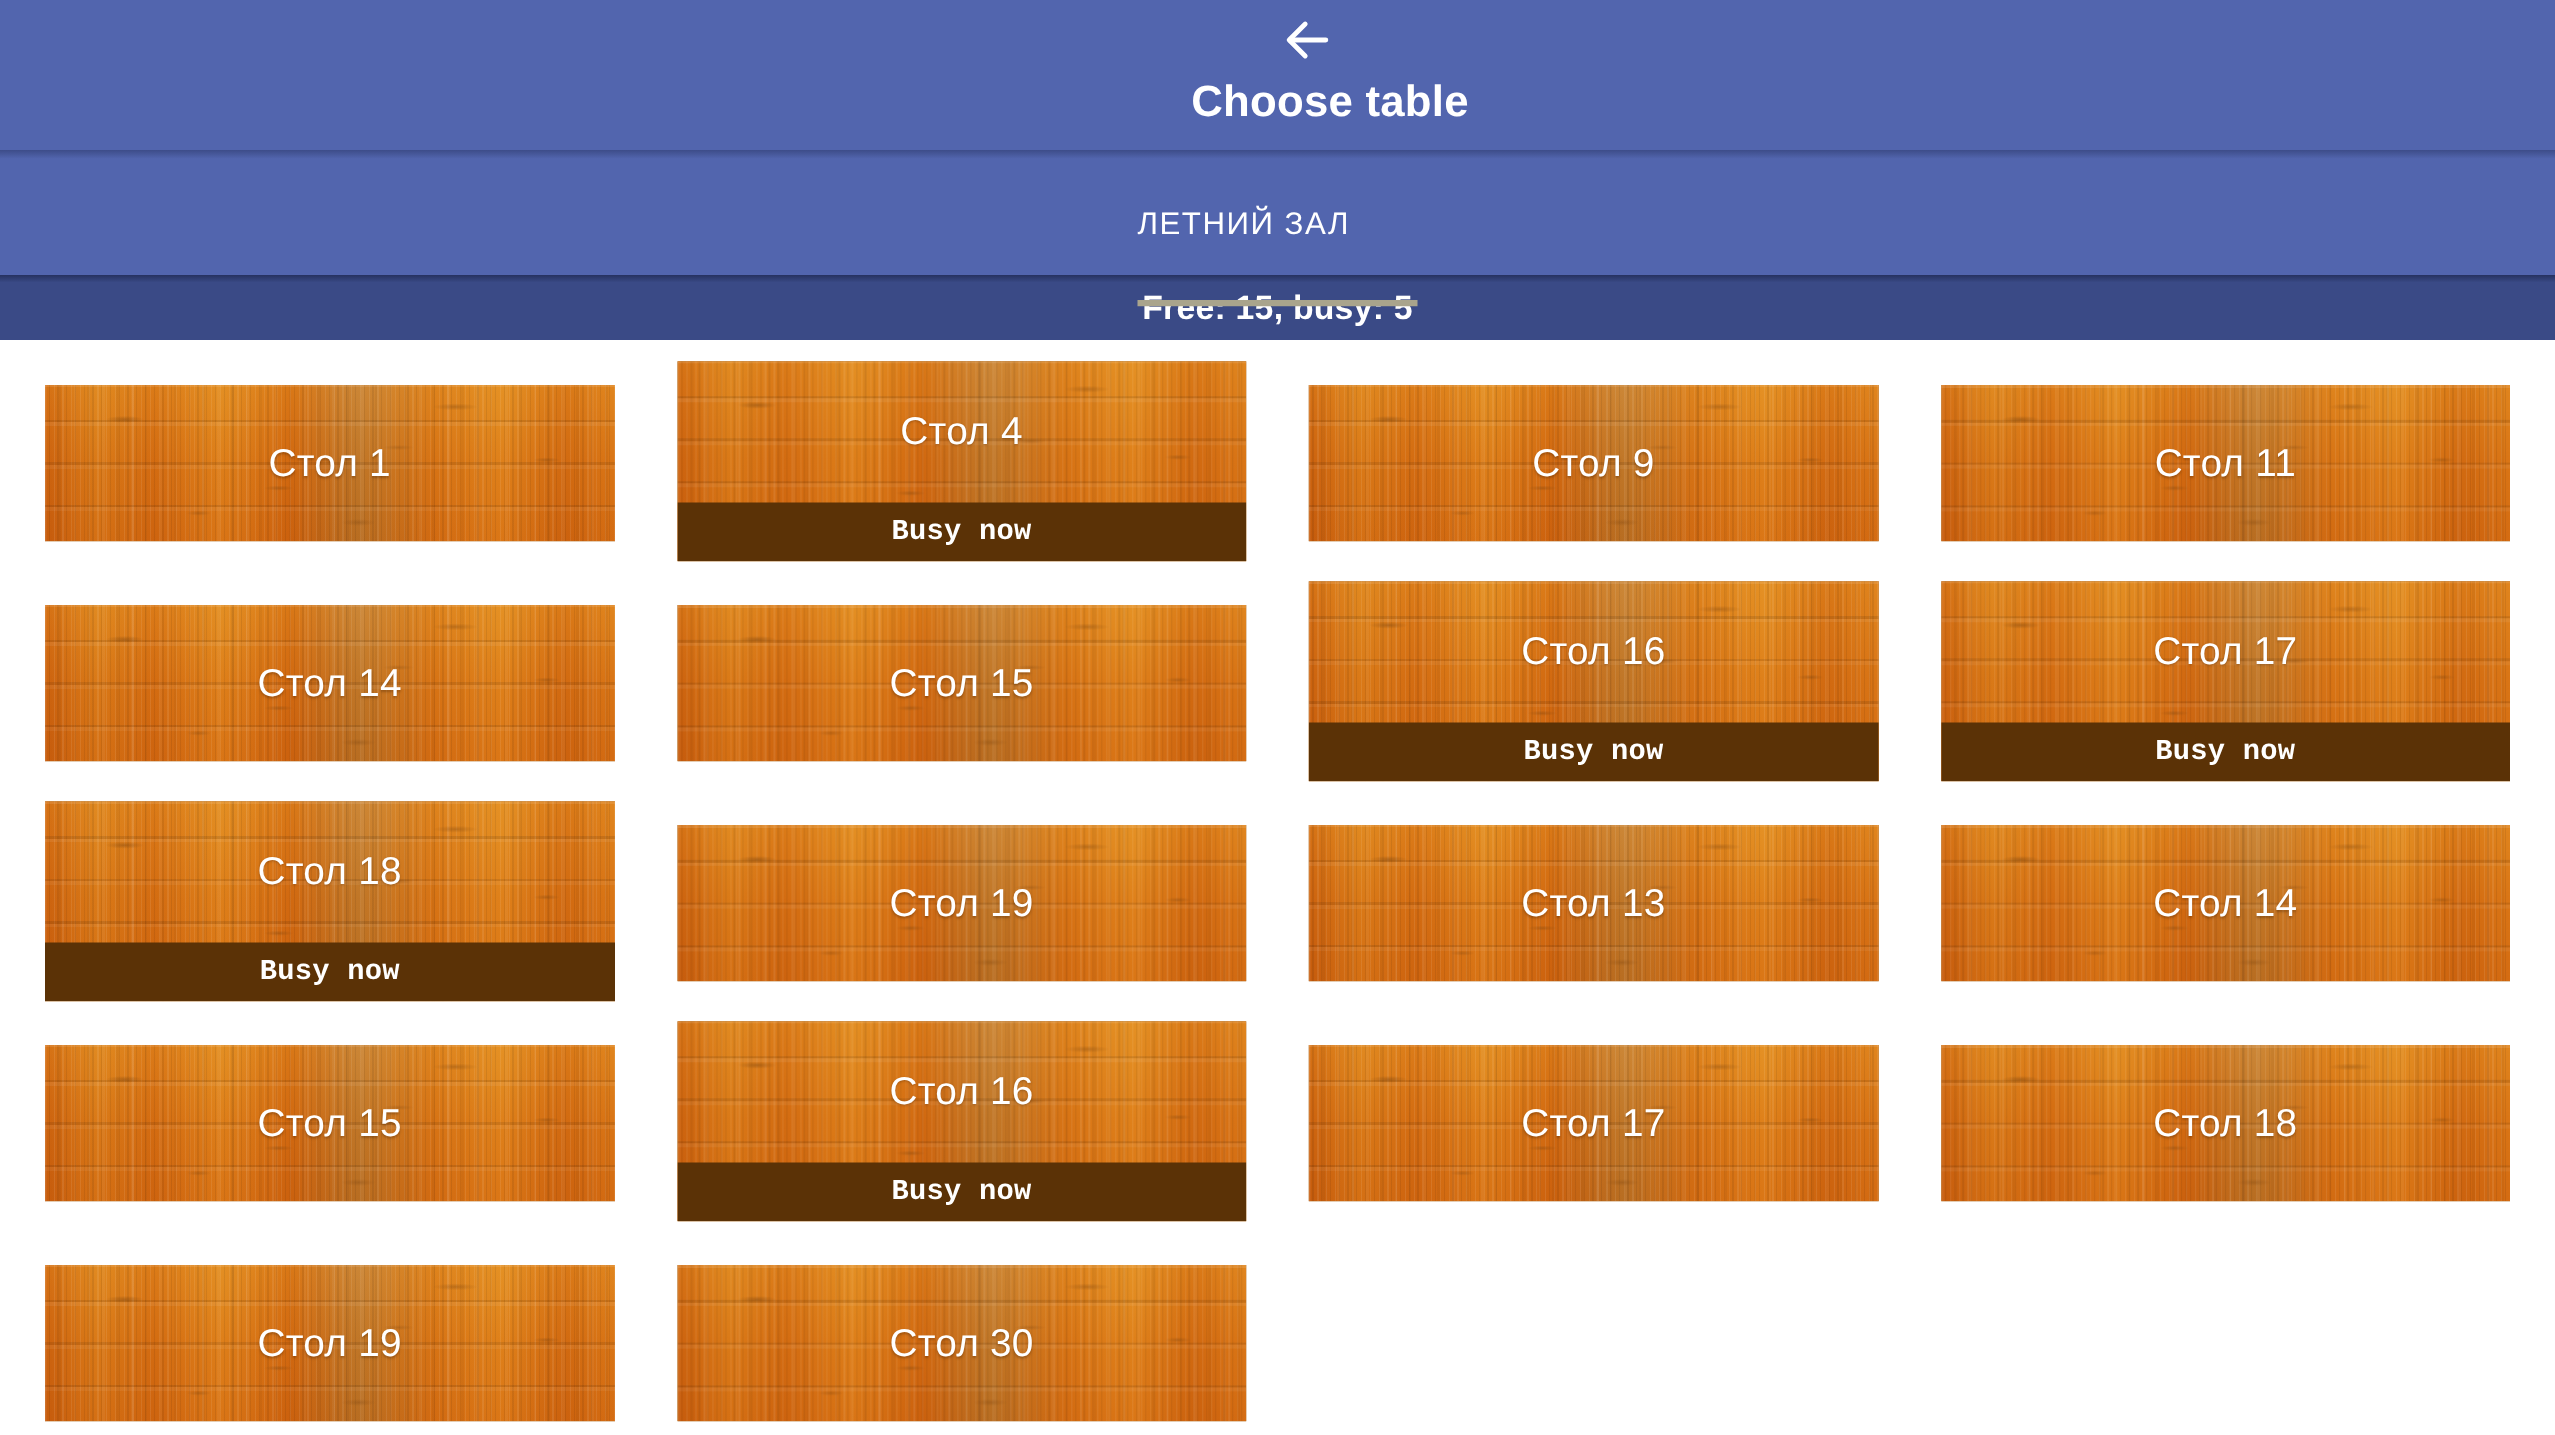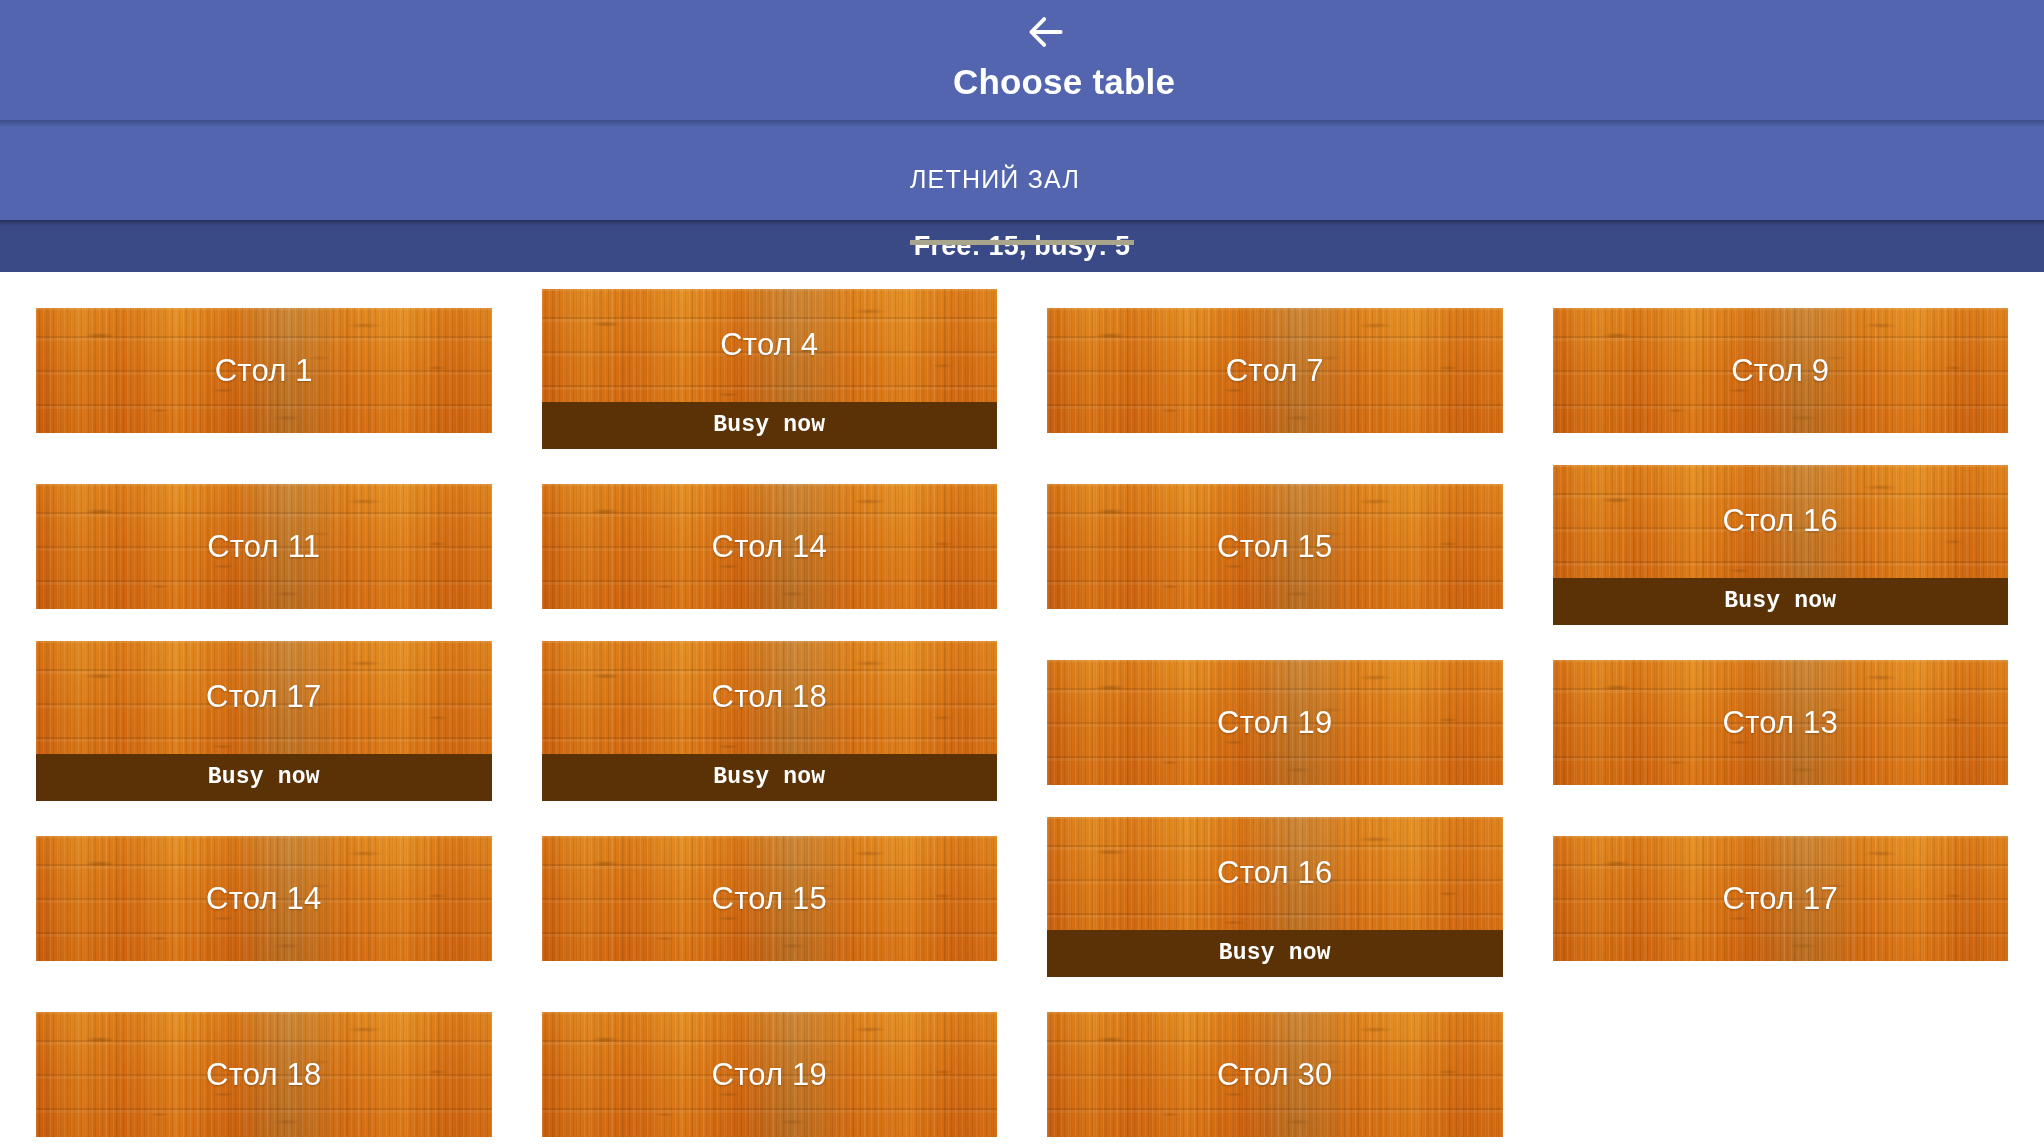--- a/index.html
+++ b/index.html
@@ -309,28 +309,20 @@
           </div>
           <div class="busy-strip">
             <span class="busy-label">Busy now</span>
           </div>
         </div>
       </div>
       <div class="cell">
         <div class="table-card">
           <div class="wood"></div>
           <div class="card-face">
-            <span class="table-name">Стол 7</span>
-          </div>
-        </div>
-      </div>
-      <div class="cell">
-        <div class="table-card">
-          <div class="wood"></div>
-          <div class="card-face">
             <span class="table-name">Стол 9</span>
           </div>
         </div>
       </div>
       <div class="cell">
         <div class="table-card">
           <div class="wood"></div>
           <div class="card-face">
             <span class="table-name">Стол 11</span>
           </div>

